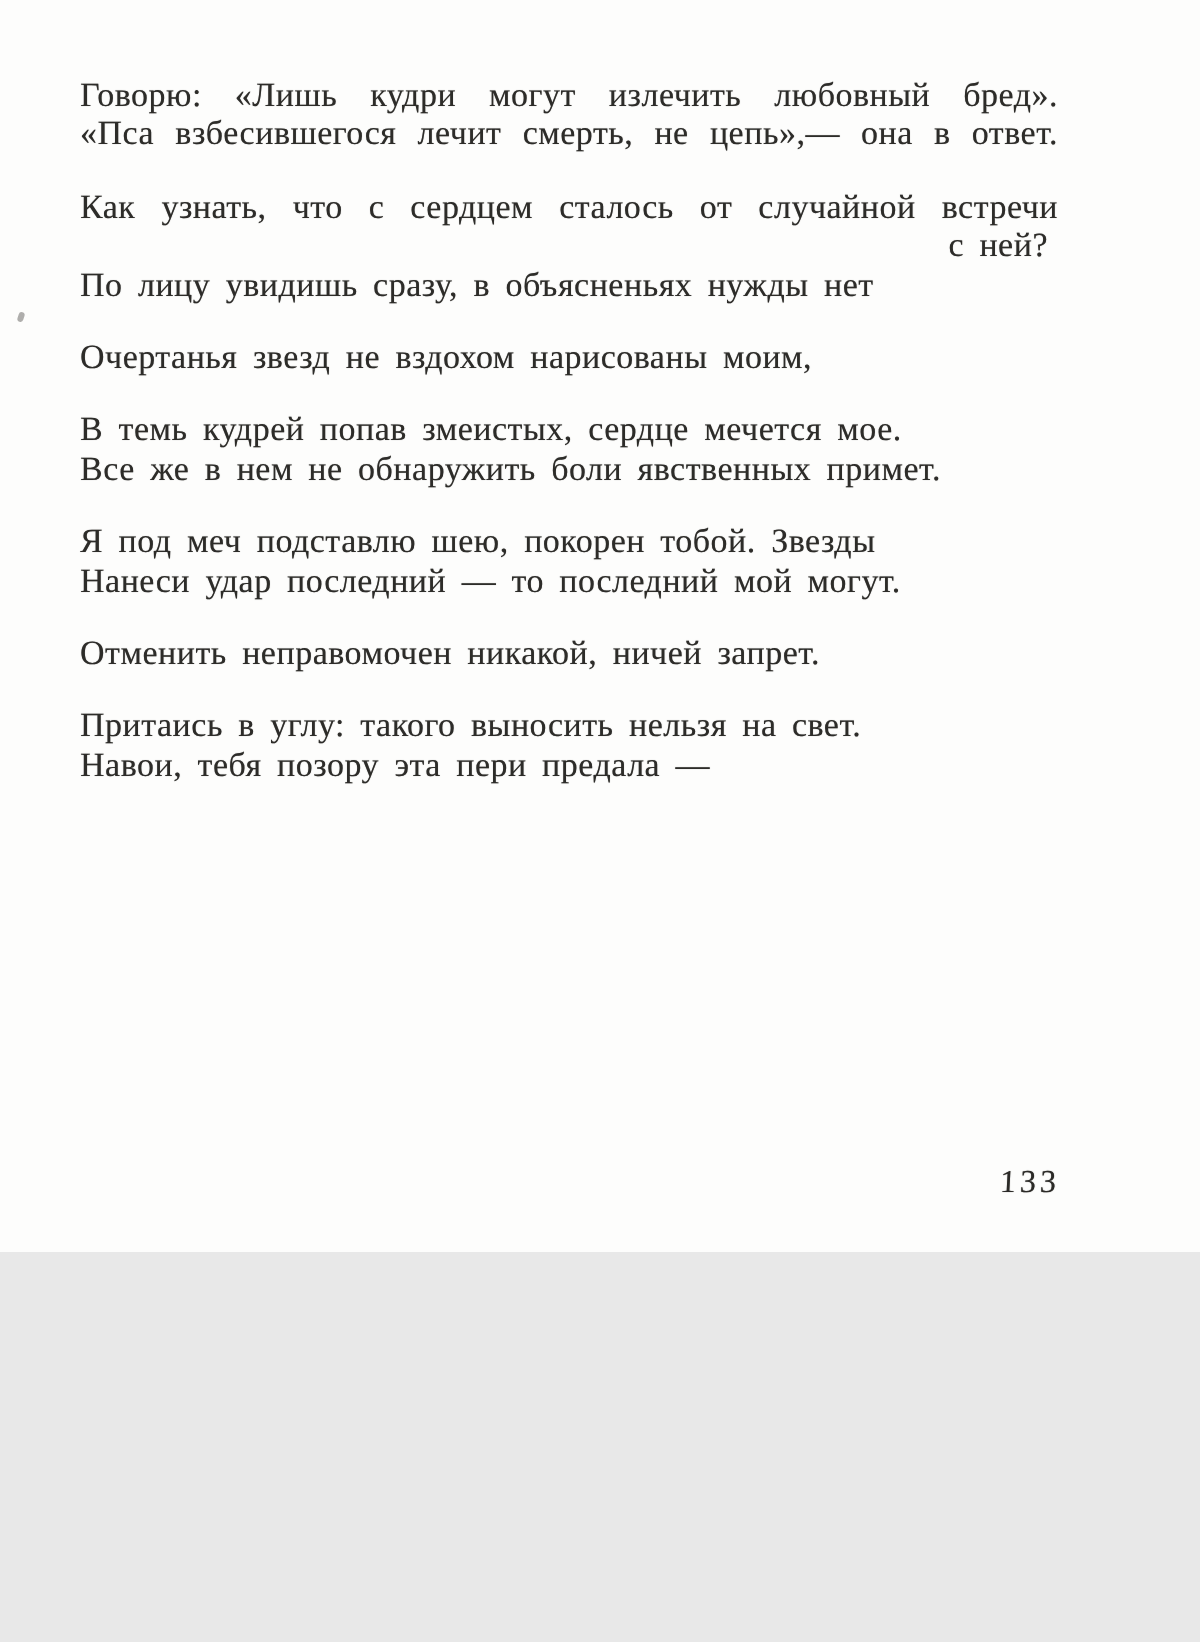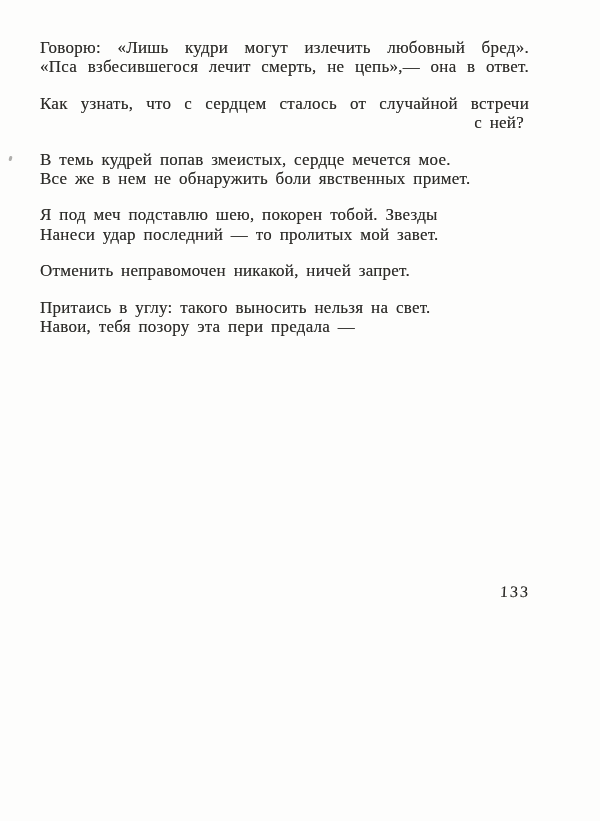--- a/index.html
+++ b/index.html
@@ -3,21 +3,21 @@
 <meta charset="utf-8">
 <style>
   html, body {
     margin: 0;
     padding: 0;
     background: #e8e8e8;
   }
   .page {
     position: relative;
     width: 600px;
-    height: 821px;
+    height: 626px;
     margin: 0 auto;
     background: #fdfdfc;
     overflow: hidden;
     font-family: "Liberation Serif", "DejaVu Serif", serif;
     color: #2d2c29;
   }
   .poem {
     position: absolute;
     left: 40px;
     top: 38px;
@@ -85,33 +85,35 @@
   <main class="poem">
 
     <section class="couplet">
       <p class="line j">Говорю: «Лишь кудри могут излечить любовный бред».</p>
       <p class="line j"><span>«Пса взбесившегося лечит смерть, не </span><span class="u">цепь</span><span>»,— она в ответ.</span></p>
     </section>
 
     <section class="couplet">
       <p class="line j">Как узнать, что с сердцем сталось от случайной встречи</p>
       <p class="line r">с ней?</p>
+      <p class="line">По лицу увидишь сразу, в объясненьях нужды нет</p>
     </section>
 
     <section class="couplet">
+      <p class="line">Очертанья звезд не вздохом нарисованы моим,</p>
     </section>
 
     <section class="couplet">
       <p class="line">В темь кудрей попав змеистых, сердце мечется мое.</p>
       <p class="line">Все же в нем не обнаружить боли явственных примет.</p>
     </section>
 
     <section class="couplet">
       <p class="line">Я под меч подставлю шею, покорен тобой. Звезды</p>
-      <p class="line">Нанеси удар последний — то пролитых мой завет.</p>
+      <p class="line">Нанеси удар последний — то последний мой могут.</p>
     </section>
 
     <section class="couplet">
       <p class="line">Отменить неправомочен никакой, ничей запрет.</p>
     </section>
 
     <section class="couplet">
       <p class="line">Притаись в углу: такого выносить нельзя на свет.</p>
       <p class="line">Навои, тебя позору эта пери предала —</p>
     </section>

